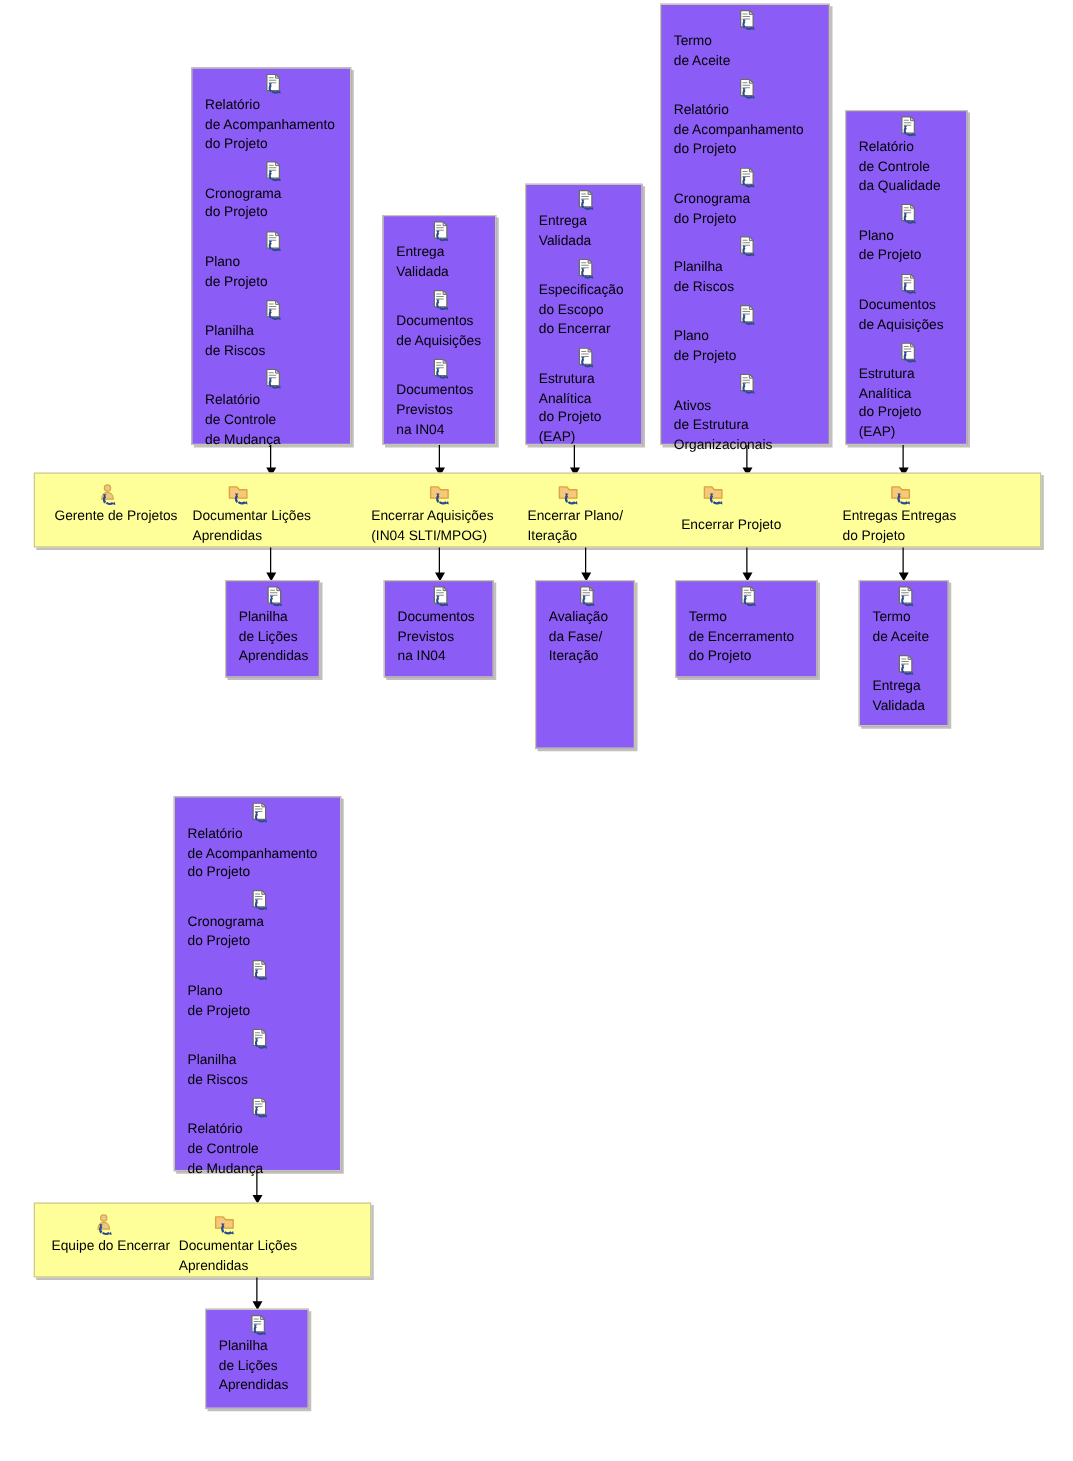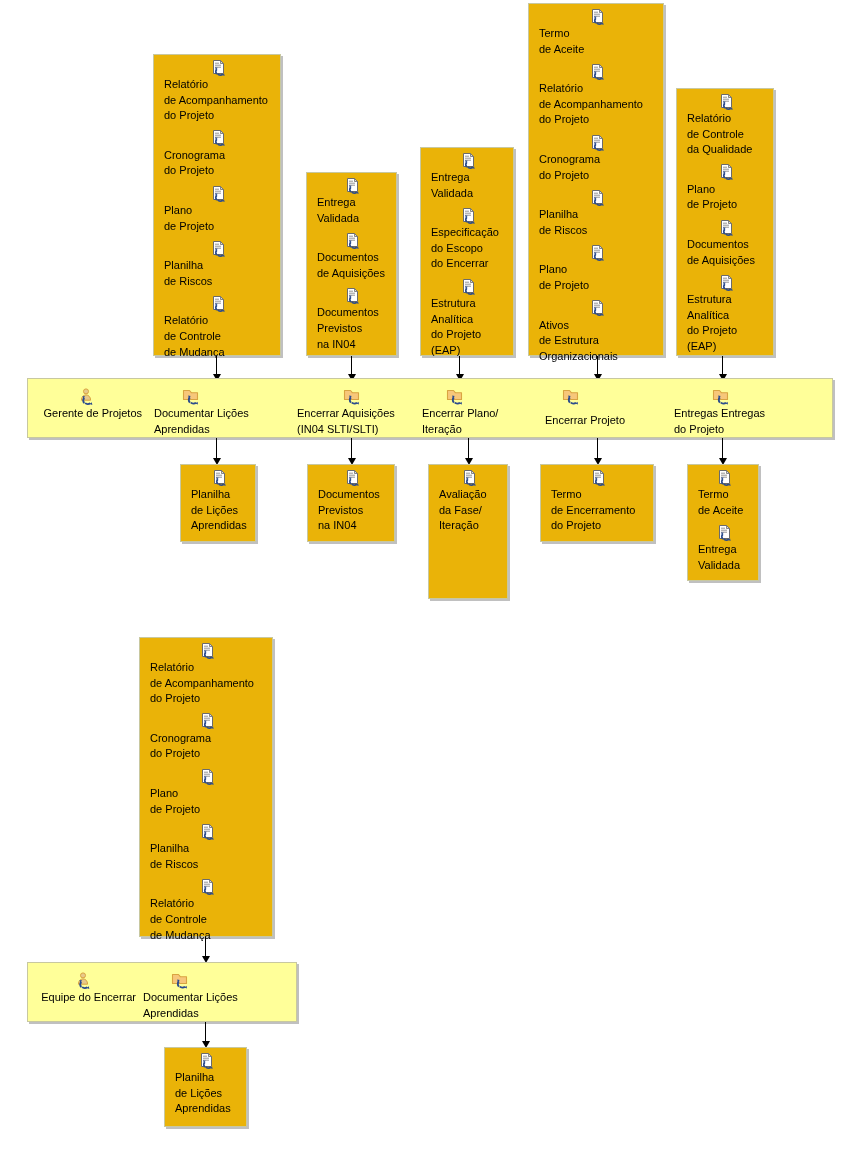--- a/index.html
+++ b/index.html
@@ -18,21 +18,21 @@
   }
   #canvas {
     position: absolute;
     left: 0; top: 0;
     width: 858px;
     height: 1169px;
   }
   
   .art-box {
     position: absolute;
-    background: #eab308;
+    background: #8b5cf6;
     border: 1px solid #c8c8a0;
     box-shadow: 2px 2px 0 #c0c0c0;
     box-sizing: border-box;
     padding: 0;
   }
   .art-item {
     display: block;
     padding: 0 6px 2px 10px;
   }
   .art-item .ico {
@@ -590,21 +590,21 @@
 <svg width="20" height="18" viewBox="0 0 20 18" xmlns="http://www.w3.org/2000/svg">
   <path d="M1.5 2.5 L7.5 2.5 L9.5 4.8 L15.5 4.8 L15.5 11.5 L1.5 11.5 Z" fill="#f7c77a" stroke="#d9a441" stroke-width="1.1" stroke-linejoin="round"></path>
   <g fill="#2a4b8d">
     <path d="M7.2 8.6 a4.8 4.8 0 0 0 0 6.7 l1.3 -1.4 a3.0 3.0 0 0 1 0 -3.9 Z"></path>
     <path d="M8.0 15.1 a4.8 4.8 0 0 0 6.7 0.2 l-1.4 -1.3 a3.0 3.0 0 0 1 -3.9 0 Z"></path>
     <path d="M6.1 7.5 l2.7 0.5 l-1.9 2.0 Z"></path>
     <path d="M16.0 16.5 l-2.6 -0.9 l2.1 -1.8 Z"></path>
   </g>
 </svg></span>
     <span class="lbl">Encerrar Aquisições
-(IN04 SLTI/SLTI)</span>
+(IN04 SLTI/MPOG)</span>
   </div>
 
   <div class="lane-node act" style="left:422px; top:386px; width:100px;">
     <span class="ico ico-left" style="text-align:left;padding-left:24px;">
 <svg width="20" height="18" viewBox="0 0 20 18" xmlns="http://www.w3.org/2000/svg">
   <path d="M1.5 2.5 L7.5 2.5 L9.5 4.8 L15.5 4.8 L15.5 11.5 L1.5 11.5 Z" fill="#f7c77a" stroke="#d9a441" stroke-width="1.1" stroke-linejoin="round"></path>
   <g fill="#2a4b8d">
     <path d="M7.2 8.6 a4.8 4.8 0 0 0 0 6.7 l1.3 -1.4 a3.0 3.0 0 0 1 0 -3.9 Z"></path>
     <path d="M8.0 15.1 a4.8 4.8 0 0 0 6.7 0.2 l-1.4 -1.3 a3.0 3.0 0 0 1 -3.9 0 Z"></path>
     <path d="M6.1 7.5 l2.7 0.5 l-1.9 2.0 Z"></path>

